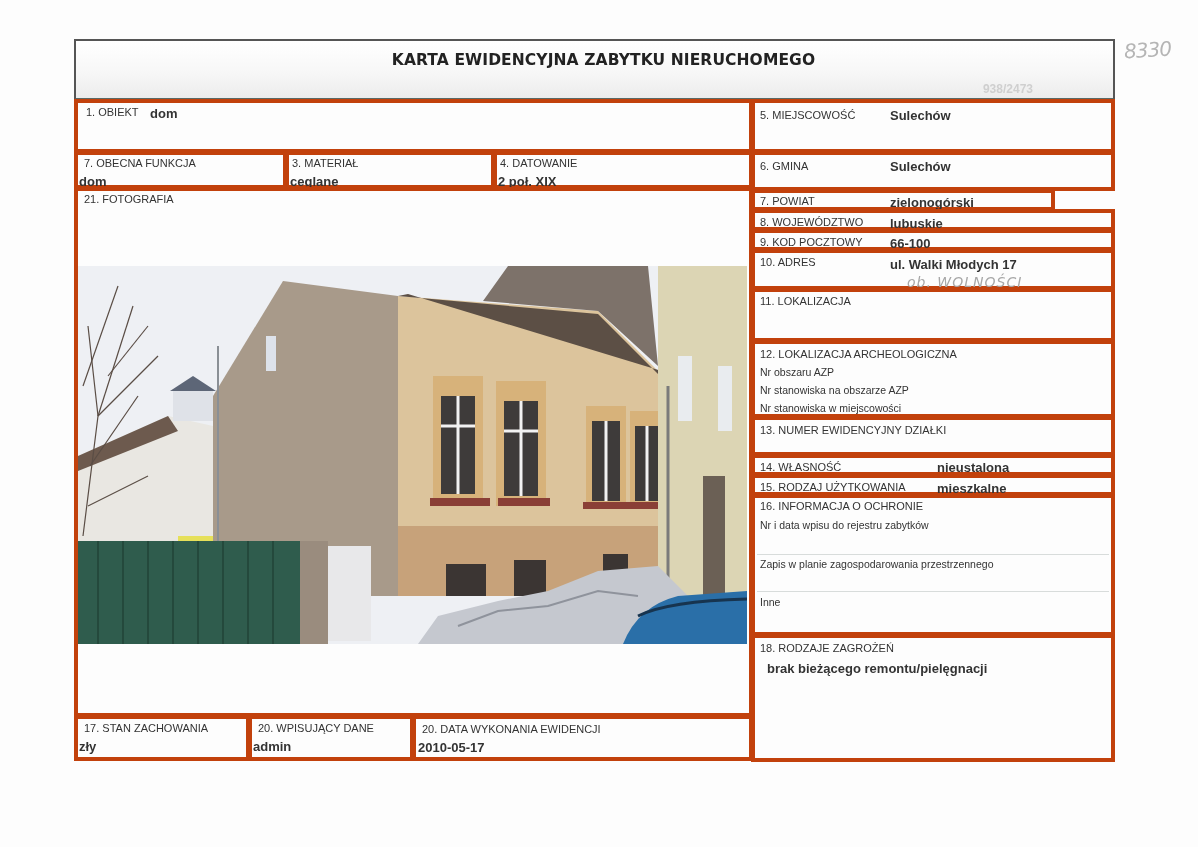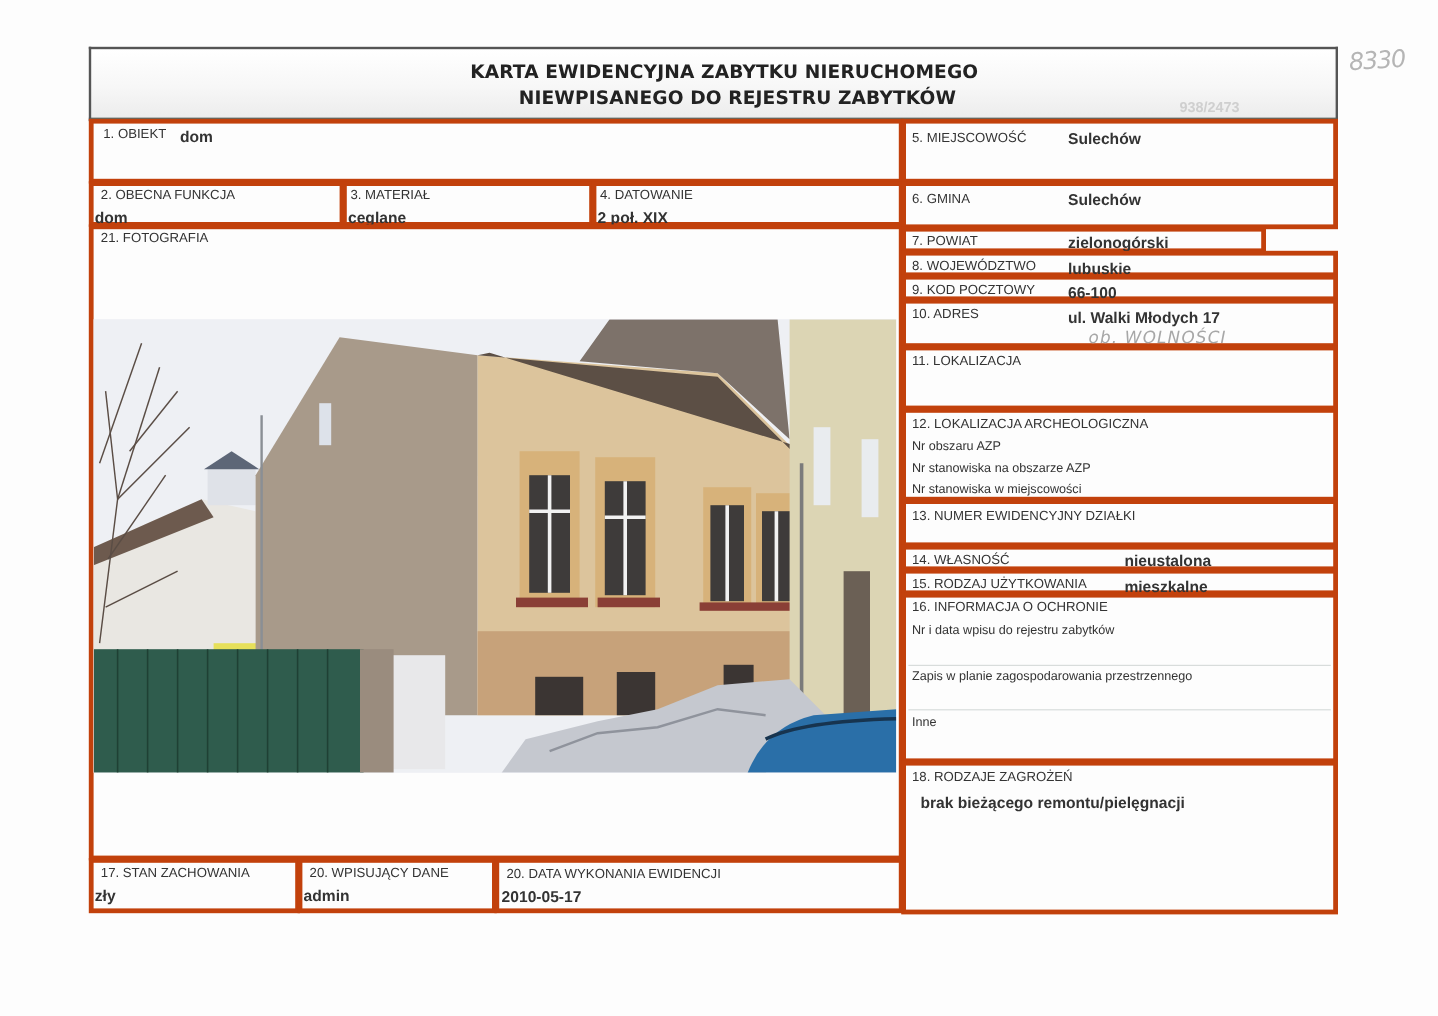--- a/index.html
+++ b/index.html
@@ -40,32 +40,31 @@
       color: #a7a7a7; letter-spacing: 1px; font-style: italic;
     }
     
     .photo { left: 78px; top: 266px; width: 669px; height: 378px; overflow: hidden; background: #f2f3f6; }
   </style>
 </head>
 <body>
 
 <div class="abs header">
   <div class="t1">KARTA EWIDENCYJNA ZABYTKU NIERUCHOMEGO</div>
-  <div class="t2">NIEWPISANEGO DO REJESTRU ZABYTKÓW</div>
   <span class="ghost-num">938/2473</span>
 </div>
 <div class="abs handnum">8330</div>
 
 <div class="abs cell" style="left:74px;top:99px;width:679px;height:54px;">
   <span class="lbl" style="left:8px;top:3px;">1. OBIEKT</span>
   <span class="val" style="left:72px;top:3px;">dom</span>
 </div>
 
 <div class="abs cell" style="left:74px;top:151px;width:213px;height:38px;">
-  <span class="lbl" style="left:6px;top:2px;">2. OBECNA FUNKCJA</span>
+  <span class="lbl" style="left:6px;top:2px;">7. OBECNA FUNKCJA</span>
   <span class="val" style="left:1px;top:19px;">dom</span>
 </div>
 <div class="abs cell" style="left:285px;top:151px;width:210px;height:38px;">
   <span class="lbl" style="left:3px;top:2px;">3. MATERIAŁ</span>
   <span class="val" style="left:1px;top:19px;">ceglane</span>
 </div>
 <div class="abs cell" style="left:493px;top:151px;width:260px;height:38px;">
   <span class="lbl" style="left:3px;top:2px;">4. DATOWANIE</span>
   <span class="val" style="left:1px;top:19px;">2 poł. XIX</span>
 </div>

